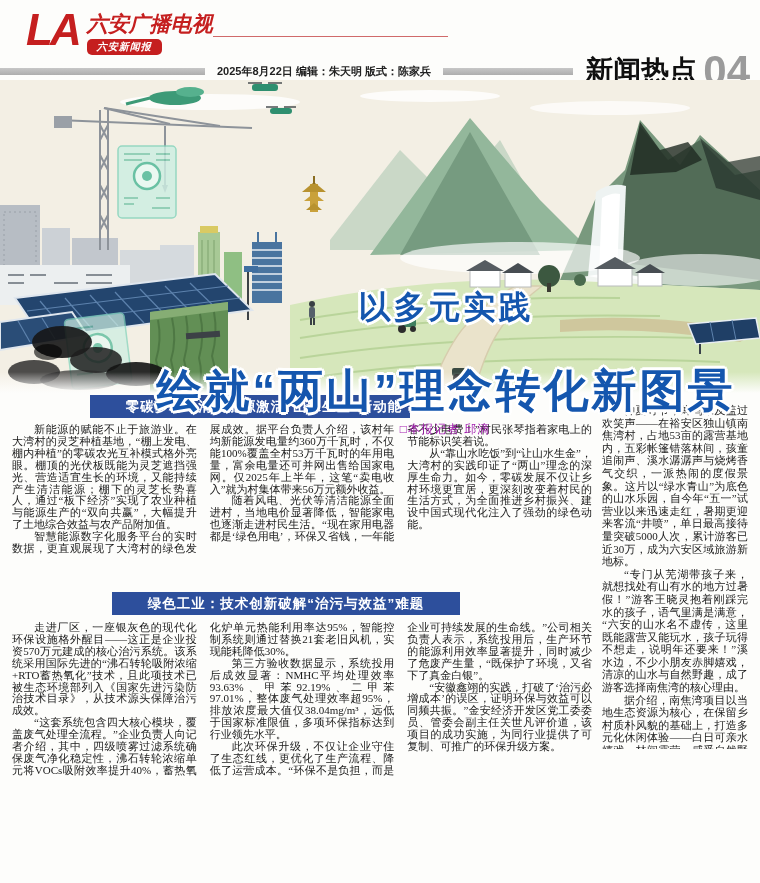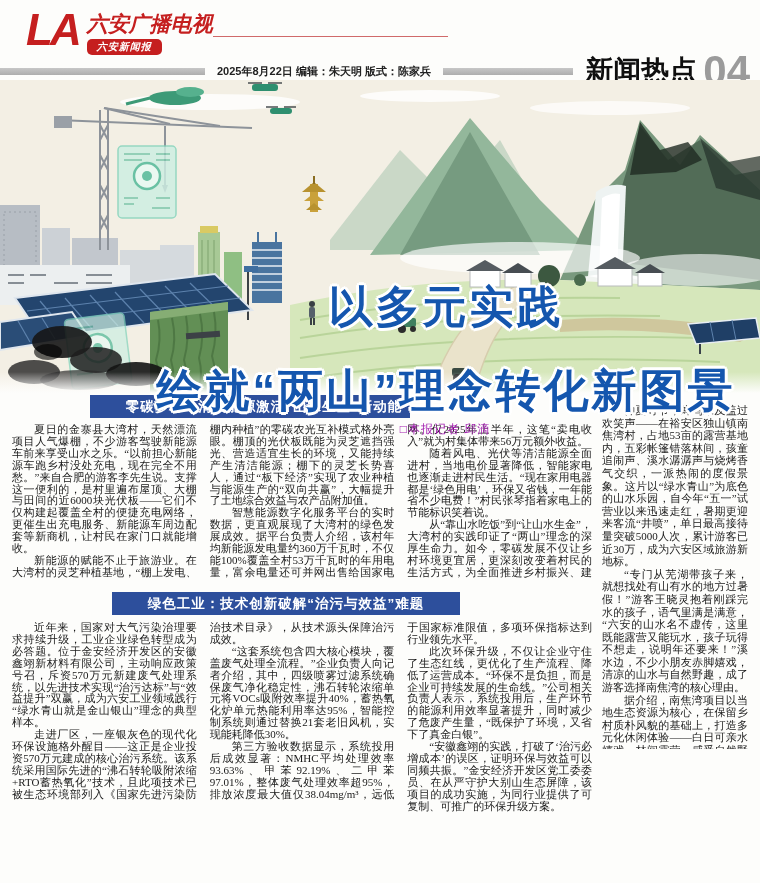--- a/index.html
+++ b/index.html
@@ -52,21 +52,21 @@
   .headline {
     position:absolute; left:140px; width:612px; top:203px; text-align:center;
     font-family:"Liberation Sans","DejaVu Sans",sans-serif;
   }
   .hl {
     font-weight:900; color:#1456ae; letter-spacing:3px;
     text-shadow:
       -2px -2px 0 #fff, 2px -2px 0 #fff, -2px 2px 0 #fff, 2px 2px 0 #fff,
       -3px 0 0 #fff, 3px 0 0 #fff, 0 -3px 0 #fff, 0 3px 0 #fff;
   }
-  .hl1 { font-size:44px; line-height:48px; }
+  .hl1 { font-size:32px; line-height:48px; }
   .hl2 { font-size:45px; line-height:52px;margin-top:34px; }
   .byline {
     font-size:12px; color:#a21caf; margin-top:4px; padding-right:2px;
     letter-spacing:1px;
   }
 
   
   .lead-wrap { height:63px; position:relative; }
   .lead {
     position:relative; margin:2px 16px 0 178px; padding:6px 10px 4px 12px;
@@ -378,37 +378,35 @@
     </div>
   </div>
 
 
   <div class="content">
     <div class="main-col">
 
       <section>
         <div class="sec-bar sec1-bar">零碳乡村：清洁能源激活“山水生金”新动能</div>
         <div class="sec-body sec1-body">
-          <p>夏日的金寨县大湾村，天然漂流项目人气爆棚，不少游客驾驶新能源车前来享受山水之乐。“以前担心新能源车跑乡村没处充电，现在完全不用愁。”来自合肥的游客李先生说。支撑这一便利的，是村里遍布屋顶、大棚与田间的近6000块光伏板——它们不仅构建起覆盖全村的便捷充电网络，更催生出充电服务、新能源车周边配套等新商机，让村民在家门口就能增收。</p>
           <p>新能源的赋能不止于旅游业。在大湾村的灵芝种植基地，“棚上发电、棚内种植”的零碳农光互补模式格外亮眼。棚顶的光伏板既能为灵芝遮挡强光、营造适宜生长的环境，又能持续产生清洁能源；棚下的灵芝长势喜人，通过“板下经济”实现了农业种植与能源生产的“双向共赢”，大幅提升了土地综合效益与农产品附加值。</p>
           <p>智慧能源数字化服务平台的实时数据，更直观展现了大湾村的绿色发展成效。据平台负责人介绍，该村年均新能源发电量约360万千瓦时，不仅能100%覆盖全村53万千瓦时的年用电量，富余电量还可并网出售给国家电网。仅2025年上半年，这笔“卖电收入”就为村集体带来56万元额外收益。</p>
           <p>随着风电、光伏等清洁能源全面进村，当地电价显著降低，智能家电也逐渐走进村民生活。“现在家用电器都是‘绿色用电’，环保又省钱，一年能省不少电费！”村民张琴指着家电上的节能标识笑着说。</p>
           <p>从“靠山水吃饭”到“让山水生金”，大湾村的实践印证了“两山”理念的深厚生命力。如今，零碳发展不仅让乡村环境更宜居，更深刻改变着村民的生活方式，为全面推进乡村振兴、建设中国式现代化注入了强劲的绿色动能。</p>
         </div>
       </section>
 
       <section>
         <div class="sec-bar sec2-bar">绿色工业：技术创新破解“治污与效益”难题</div>
         <div class="sec-body sec2-body">
-          <p>近年来，国家对大气污染治理要求持续升级，工业企业绿色转型成为必答题。位于金安经济开发区的安徽鑫翊新材料有限公司，主动响应政策号召，斥资570万元新建废气处理系统，以先进技术实现“治污达标”与“效益提升”双赢，成为六安工业领域践行“绿水青山就是金山银山”理念的典型样本。</p>
           <p>走进厂区，一座银灰色的现代化环保设施格外醒目——这正是企业投资570万元建成的核心治污系统。该系统采用国际先进的“沸石转轮吸附浓缩+RTO蓄热氧化”技术，且此项技术已被生态环境部列入《国家先进污染防治技术目录》，从技术源头保障治污成效。</p>
           <p>“这套系统包含四大核心模块，覆盖废气处理全流程。”企业负责人向记者介绍，其中，四级喷雾过滤系统确保废气净化稳定性，沸石转轮浓缩单元将VOCs吸附效率提升40%，蓄热氧化炉单元热能利用率达95%，智能控制系统则通过替换21套老旧风机，实现能耗降低30%。</p>
           <p>第三方验收数据显示，系统投用后成效显著：NMHC平均处理效率93.63%、甲苯92.19%、二甲苯97.01%，整体废气处理效率超95%，排放浓度最大值仅38.04mg/m³，远低于国家标准限值，多项环保指标达到行业领先水平。</p>
           <p>此次环保升级，不仅让企业守住了生态红线，更优化了生产流程、降低了运营成本。“环保不是负担，而是企业可持续发展的生命线。”公司相关负责人表示，系统投用后，生产环节的能源利用效率显著提升，同时减少了危废产生量，“既保护了环境，又省下了真金白银”。</p>
-          <p>“安徽鑫翊的实践，打破了‘治污必增成本’的误区，证明环保与效益可以同频共振。”金安经济开发区党工委委员、在从严守护大别山生态屏障，该项目的成功实施，为同行业提供了可复制、可推广的环保升级方案。</p>
+          <p>“安徽鑫翊的实践，打破了‘治污必增成本’的误区，证明环保与效益可以同频共振。”金安经济开发区党工委委员、管委会副主任关世凡评价道，该项目的成功实施，为同行业提供了可复制、可推广的环保升级方案。</p>
         </div>
       </section>
 
     </div>
 
     <aside class="sidebar">
       <div class="side-body">
         <p>仲夏时节，蝉鸣未及盖过欢笑声——在裕安区独山镇南焦湾村，占地53亩的露营基地内，五彩帐篷错落林间，孩童追闹声、溪水潺潺声与烧烤香气交织，一派热闹的度假景象。这片以“绿水青山”为底色的山水乐园，自今年“五一”试营业以来迅速走红，暑期更迎来客流“井喷”，单日最高接待量突破5000人次，累计游客已近30万，成为六安区域旅游新地标。</p>
         <p>“专门从芜湖带孩子来，就想找处有山有水的地方过暑假！”游客王晓灵抱着刚踩完水的孩子，语气里满是满意，“六安的山水名不虚传，这里既能露营又能玩水，孩子玩得不想走，说明年还要来！”溪水边，不少小朋友赤脚嬉戏，清凉的山水与自然野趣，成了游客选择南焦湾的核心理由。</p>
         <p>据介绍，南焦湾项目以当地生态资源为核心，在保留乡村质朴风貌的基础上，打造多元化休闲体验——白日可亲水嬉戏、林间露营，感受自然野趣；夜晚则有别样精彩，成为独山镇夜经济的“闪亮名片”。</p>

